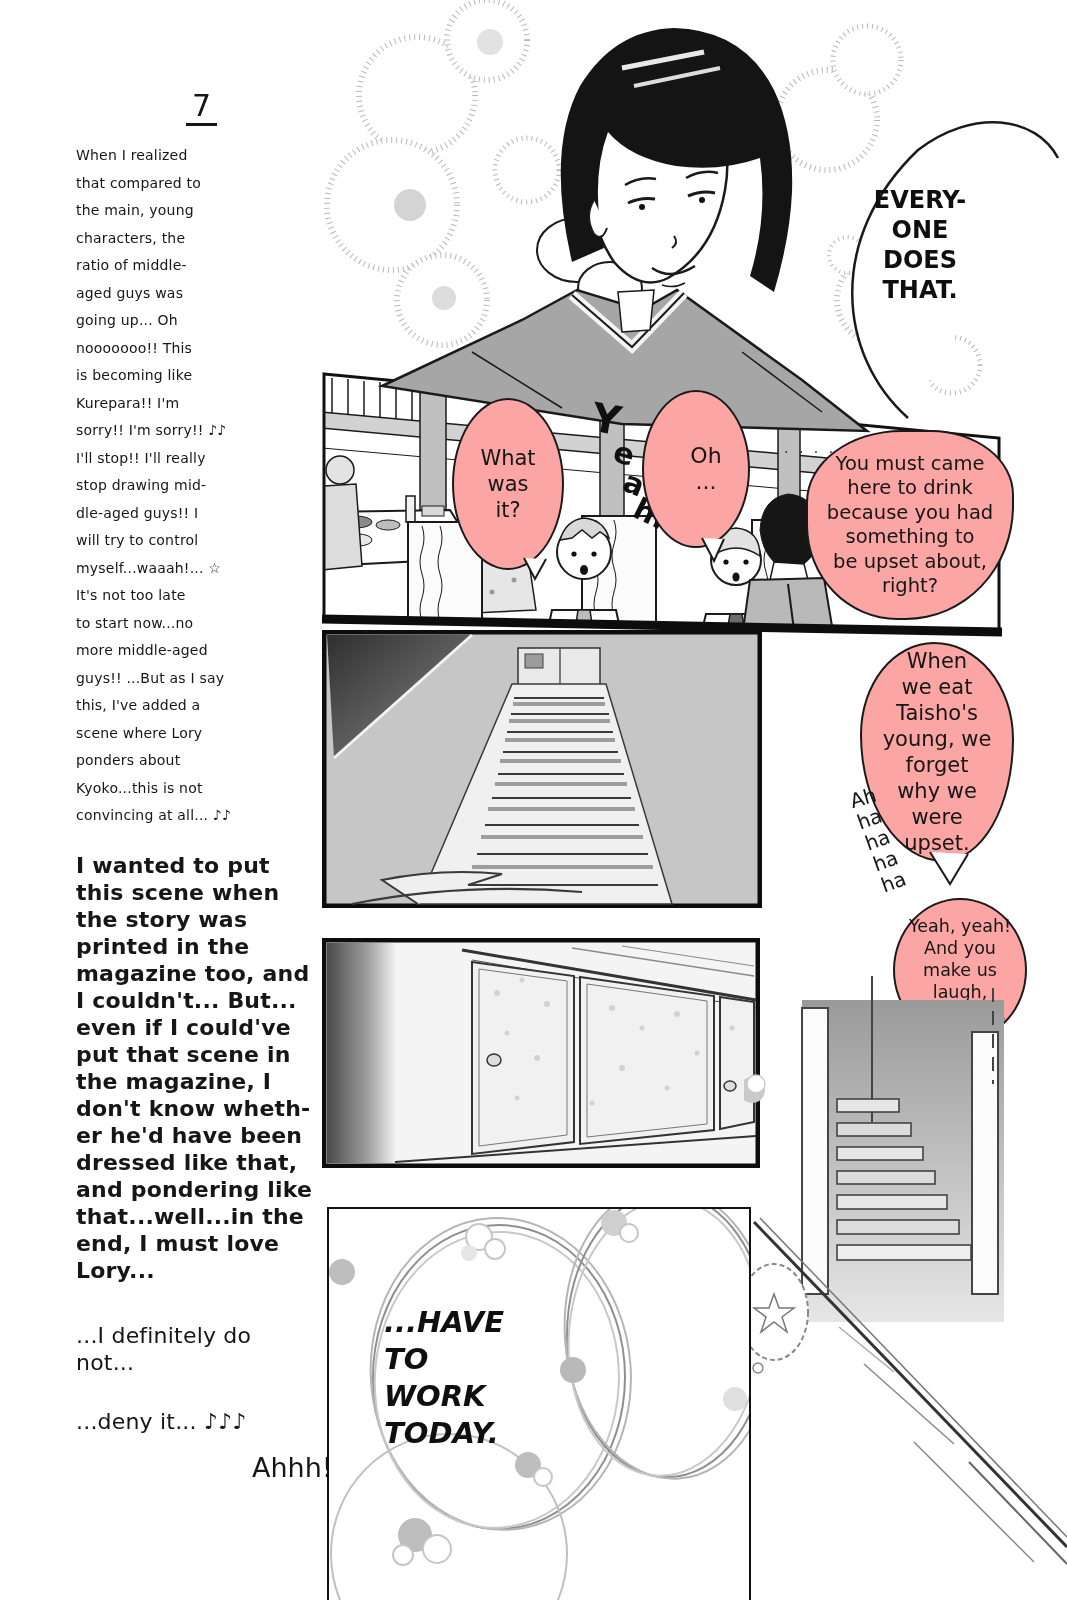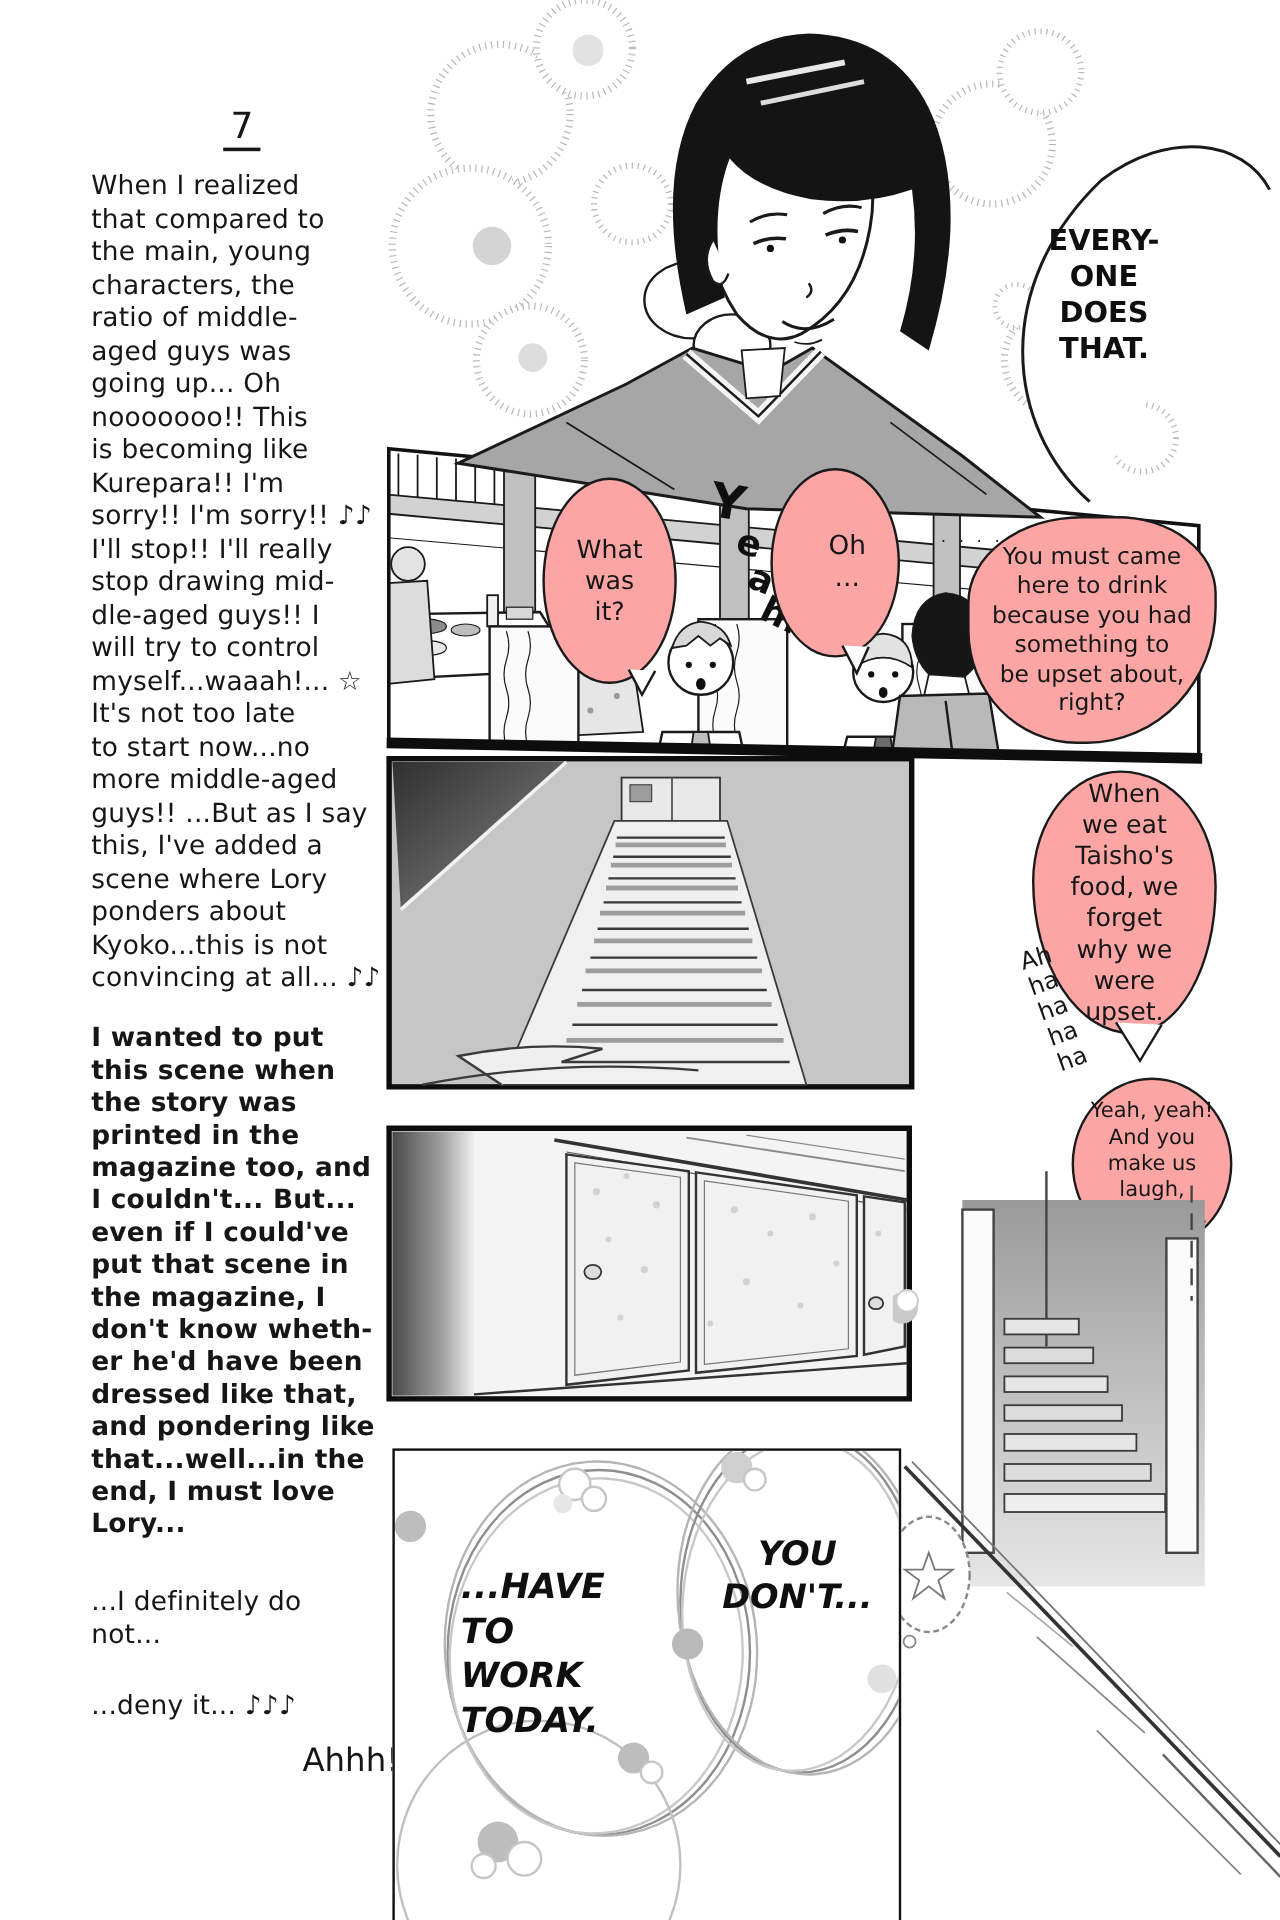--- a/index.html
+++ b/index.html
@@ -14,21 +14,21 @@
   .notes{letter-spacing:.2px;}
   svg{display:block;}
 </style>
 </head>
 <body>
 
 <div id="page">
 
   <div class="abs hand" style="left:186px;top:88px;font-size:30px;border-bottom:3px solid #161616;padding:0 6px;">7</div>
 
-  <div class="abs hand pre notes" style="left:76px;top:142px;width:266px;font-size:22px;line-height:27.5px;">When I realized
+  <div class="abs hand pre notes" style="left:76px;top:142px;width:266px;font-size:14px;line-height:27.5px;">When I realized
 that compared to
 the main, young
 characters, the
 ratio of middle-
 aged guys was
 going up... Oh
 nooooooo!! This
 is becoming like
 Kurepara!! I'm
 sorry!! I'm sorry!! ♪♪
@@ -291,21 +291,21 @@
     </g>
 
     <path d="M96 274 L60 250 Q120 238 180 244 L146 255" fill="#efefef" stroke="#3a3a3a" stroke-width="2"></path>
     <path d="M30 274 Q140 252 260 262" fill="none" stroke="#3a3a3a" stroke-width="2"></path>
   </svg>
 
   <div class="bubble" style="left:860px;top:642px;width:150px;height:216px;border-radius:48% 52% 46% 54% / 42% 44% 56% 58%;">
     <span class="hand pre" style="font-size:21px;line-height:26px;">When
 we eat
 Taisho's
-food, we
+young, we
 forget
 why we
 were
 upset.</span>
   </div>
   <svg class="abs" style="left:922px;top:850px;" width="52" height="38" viewBox="0 0 52 38">
     <path d="M8 2 L28 34 L46 4" fill="#ffffff" stroke="#1a1a1a" stroke-width="2"></path>
   </svg>
 
   <div class="abs" style="left:850px;top:786px;width:90px;height:120px;">
@@ -432,17 +432,15 @@
         <circle cx="86" cy="326" r="17" fill="#bdbdbd"></circle>
         <circle cx="108" cy="340" r="14" fill="#ffffff" stroke="#c6c6c6" stroke-width="2"></circle>
         <circle cx="74" cy="346" r="10" fill="#ffffff" stroke="#c6c6c6" stroke-width="2"></circle>
         <circle cx="406" cy="190" r="12" fill="#e0e0e0"></circle>
       </g>
     </svg>
     <div class="shout pre" style="position:absolute;left:55px;top:95px;width:210px;font-size:29px;line-height:37px;font-style:italic;">...HAVE
 TO
 WORK
 TODAY.</div>
-    <div class="shout pre" style="position:absolute;left:258px;top:68px;width:155px;text-align:center;font-size:28px;line-height:36px;font-style:italic;">YOU
-DON'T...</div>
   </div>
 
 </div>
 
 </body></html>

